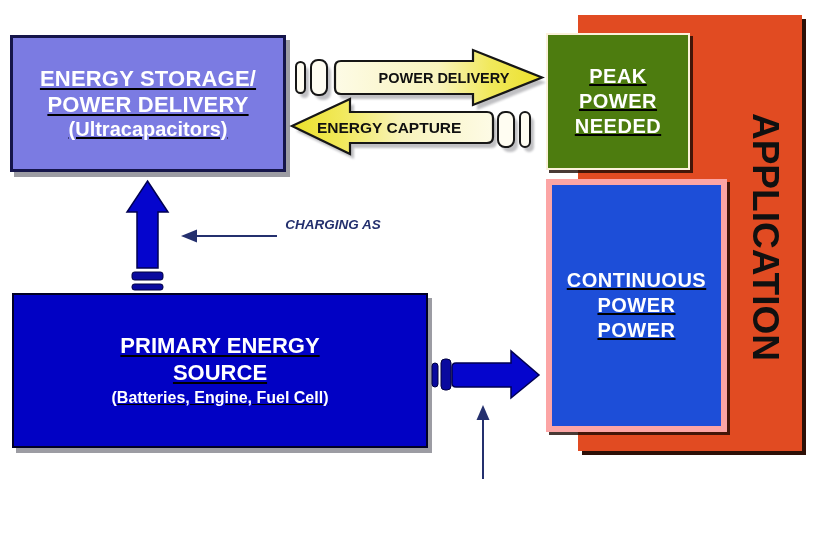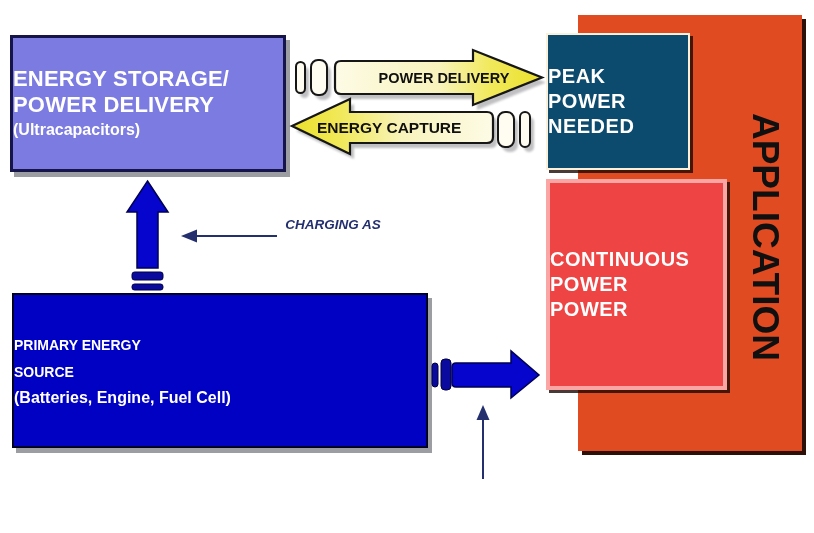--- a/index.html
+++ b/index.html
@@ -1,61 +1,61 @@
 <!DOCTYPE html>
 <html><head>
 <meta charset="utf-8">
 <style>
   html,body{margin:0;padding:0;background:#ffffff;}
   .canvas{
     position:relative;width:814px;height:533px;background:#ffffff;
     font-family:"Liberation Sans","DejaVu Sans",sans-serif;overflow:hidden;
   }
   .abs{position:absolute;}
-  .box{position:absolute;display:flex;flex-direction:column;align-items:flex-start;justify-content:center;text-align:center;box-sizing:border-box;}
+  .box{position:absolute;display:flex;flex-direction:column;align-items:center;justify-content:center;text-align:center;box-sizing:border-box;text-decoration:underline;}
 
   
   .storage-box{
     left:10px;top:35px;width:276px;height:137px;
     background:#7b7be2;border:3px solid #15154a;
     box-shadow:4px 5px 0 rgba(75,75,88,.55);
   }
   .storage-box .main{color:#fff;font-weight:bold;font-size:22px;line-height:26px;letter-spacing:.2px;}
-  .storage-box .sub{color:#fff;font-weight:bold;font-size:16px;line-height:23px;}
+  .storage-box .sub{color:#fff;font-weight:bold;font-size:20px;line-height:23px;}
 
   
   .primary-box{
     left:12px;top:293px;width:416px;height:155px;
     background:#0101c4;border:2px solid #000025;
     box-shadow:4px 5px 0 rgba(75,75,88,.55);
   }
-  .primary-box .main{color:#fff;font-weight:bold;font-size:14px;line-height:27px;}
+  .primary-box .main{color:#fff;font-weight:bold;font-size:22px;line-height:27px;}
   .primary-box .sub{color:#fff;font-weight:bold;font-size:16px;line-height:24px;}
 
   
   .app-box{
     left:578px;top:15px;width:224px;height:436px;
     background:#e14b22;box-shadow:4px 4px 0 #2d1007;
   }
   .app-label{
     position:absolute;left:595px;top:217px;width:340px;height:40px;
     transform:rotate(90deg);transform-origin:170px 20px;
     display:flex;align-items:center;justify-content:center;
     color:#101010;font-weight:bold;font-size:37px;letter-spacing:0px;white-space:nowrap;
   }
 
   
   .peak-box{
     left:546px;top:33px;width:144px;height:137px;
-    background:#0c4a6e;border:2px solid #fbf1da;
+    background:#4d7c0f;border:2px solid #fbf1da;
     box-shadow:3px 3px 0 rgba(28,9,3,.8);
   }
   .cont-box{
-    left:546px;top:179px;width:181px;height:211px;
-    background:#ef4444;border:4px solid #fca5a5;
+    left:546px;top:179px;width:181px;height:253px;
+    background:#1d4ed8;border:6px solid #fca5a5;
     box-shadow:3px 3px 0 rgba(28,9,3,.8);
   }
   .peak-box .main,.cont-box .main{color:#fff;font-weight:bold;font-size:20px;line-height:25px;letter-spacing:.5px;}
 
   
   .pd-label{left:378px;top:70px;width:132px;text-align:center;color:#101010;font-weight:bold;font-size:14.5px;white-space:nowrap;}
   .ec-label{left:317px;top:119px;width:142px;text-align:left;color:#101010;font-weight:bold;font-size:15.5px;white-space:nowrap;}
 
   
   .note{color:#24306e;font-weight:bold;font-style:italic;text-align:center;}

